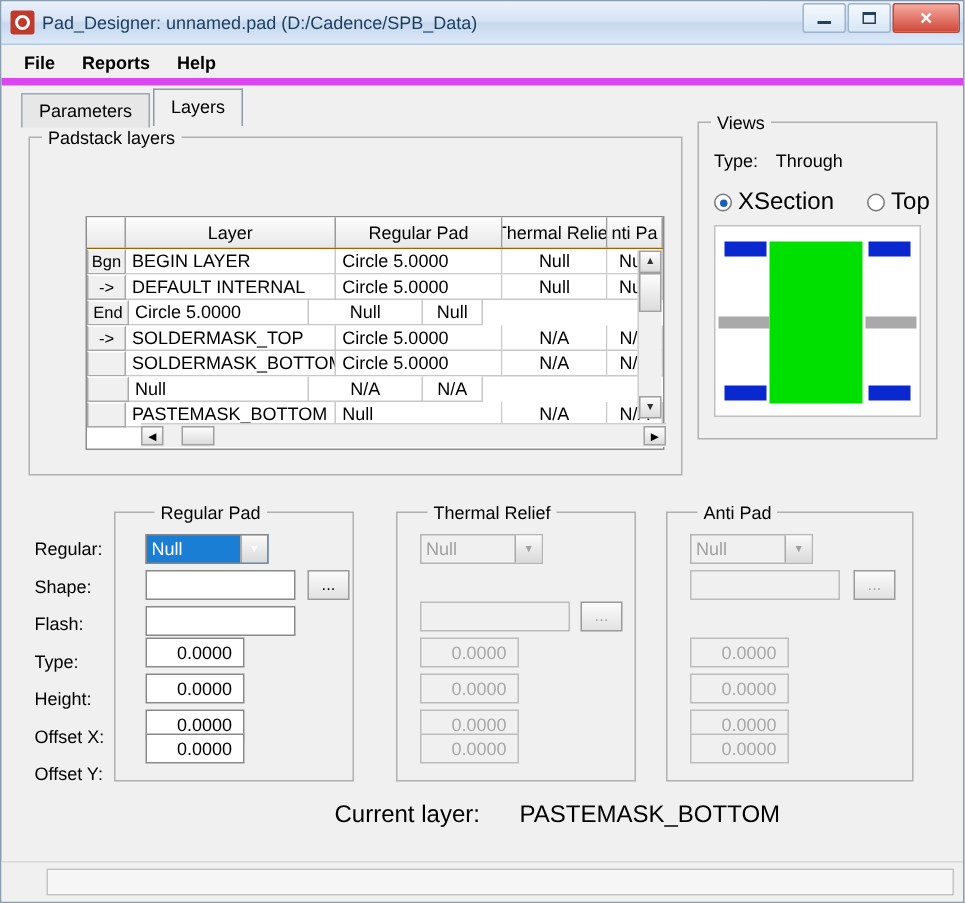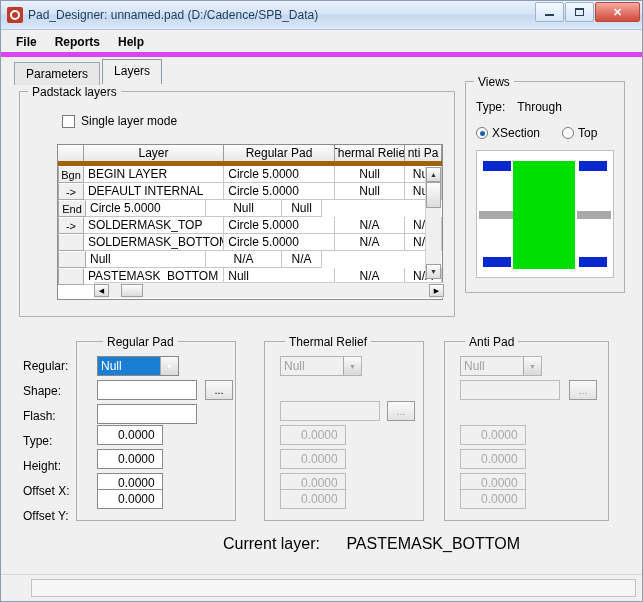--- a/index.html
+++ b/index.html
@@ -178,21 +178,21 @@
     width: 386px;
     height: 156px;
     border: 1px solid #8c8c8c;
     background: #fff;
     box-sizing: border-box;
   }
   .hdr-row {
     display: flex;
     height: 21px;
     background: #f0f0f0;
-    border-bottom: 5px solid #a16207;
+    border-bottom: 1px solid #a16207;
     box-sizing: border-box;
   }
   .hdr-cell {
     border-right: 1px solid #9a9a9a;
     display: flex;
     align-items: center;
     justify-content: center;
     font-size: 12px;
     box-sizing: border-box;
     background: linear-gradient(to bottom, #fdfdfd, #e8e8e8);
@@ -299,21 +299,21 @@
     top: 18px;
     font-size: 12px;
   }
   .views-type .label { display: inline-block; width: 38px; }
   .radio-row {
     position: absolute;
     left: 10px;
     top: 44px;
     display: flex;
     align-items: center;
-    font-size: 12px;
+    font-size: 16px;
     gap: 4px;
   }
   .radio {
     width: 12px; height: 12px;
     border: 1px solid #777;
     border-radius: 50%;
     background: #fff;
     box-sizing: border-box;
     position: relative;
     display: inline-block;
@@ -478,24 +478,20 @@
   </div>
 
   <div class="tabstrip">
     <div class="tab">Parameters</div>
     <div class="tab active">Layers</div>
   </div>
 
   <div class="group" id="padstack-group">
     <div class="legend">Padstack layers</div>
 
-    <div class="checkbox-row">
-      <span class="cbox"></span>
-      <span>Single layer mode</span>
-    </div>
 
     <div class="table-wrap">
 
       <div class="hdr-row">
         <div class="hdr-cell c-btn"></div>
         <div class="hdr-cell c-layer">Layer</div>
         <div class="hdr-cell c-reg">Regular Pad</div>
         <div class="hdr-cell c-thm">Thermal Relief</div>
         <div class="hdr-cell c-anti">nti Pa</div>
       </div>

